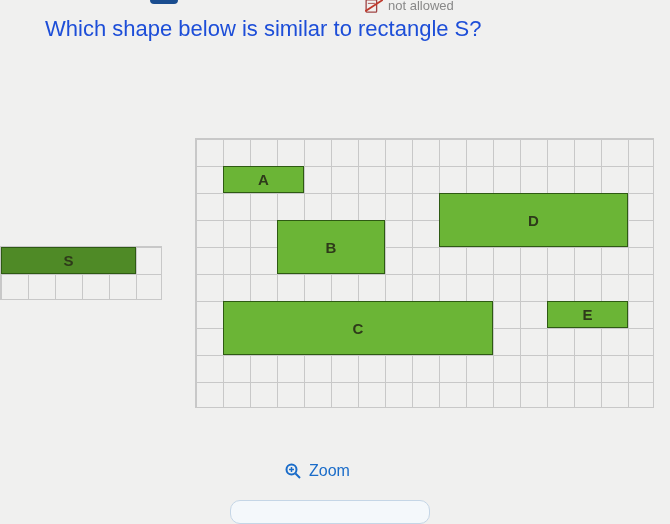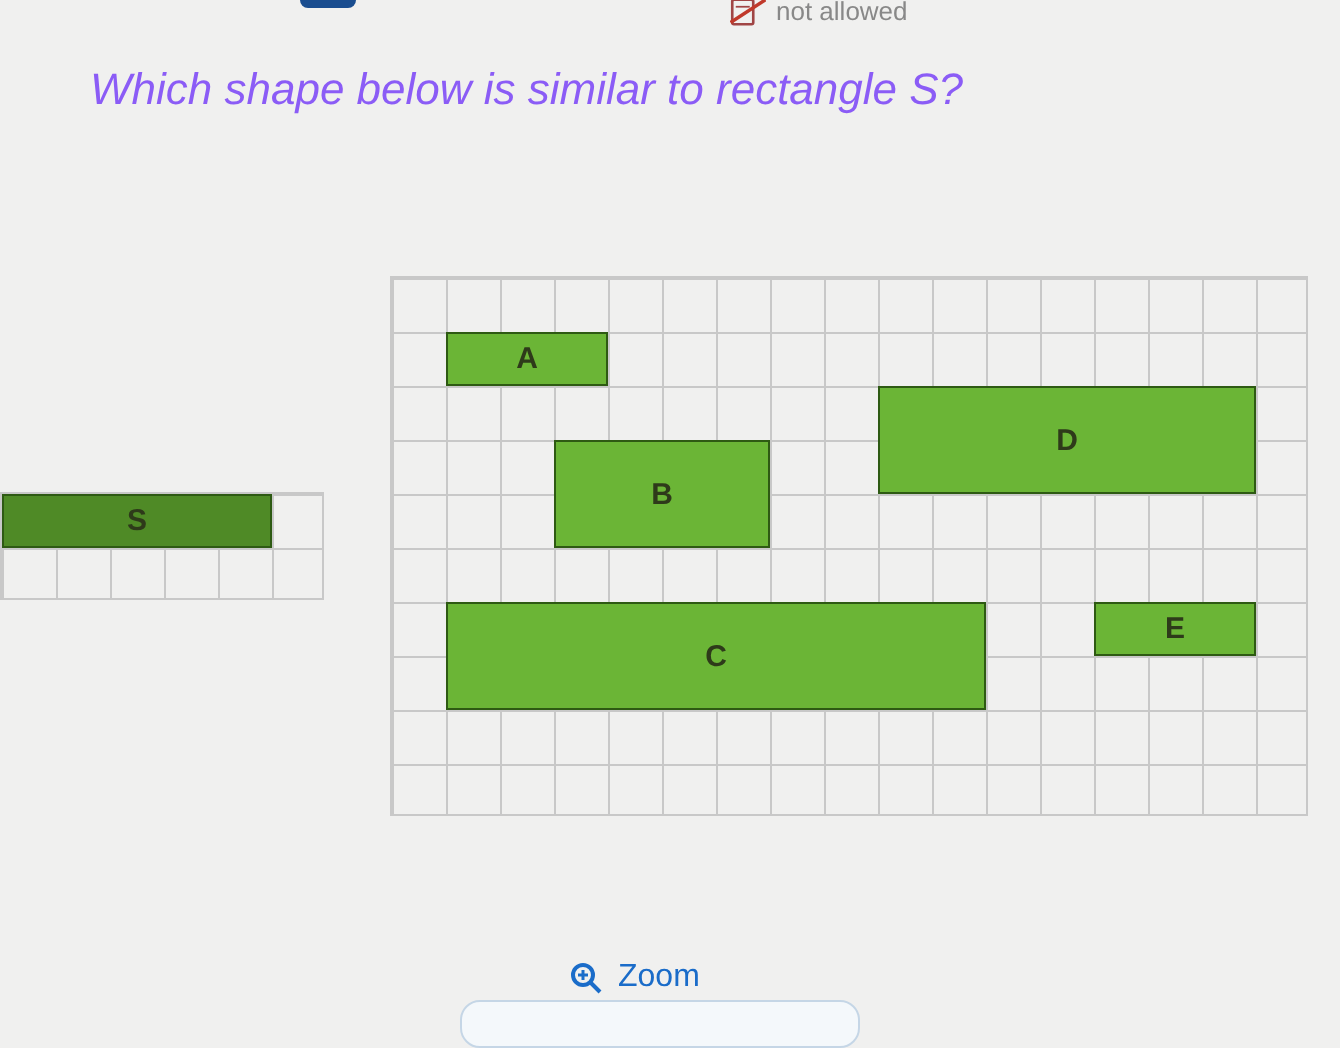--- a/index.html
+++ b/index.html
@@ -27,25 +27,24 @@
       left: 365px;
       color: #888;
       font-size: 13px;
       display: flex;
       align-items: center;
       gap: 5px;
     }
     .not-allowed svg { width: 18px; height: 14px; }
     .question {
       position: absolute;
-      top: 32px;
+      top: 16px;
       left: 45px;
       font-size: 22px;
-      color: #8b5cf6;
-      font-style: italic;
+      color: #1d4ed8;
     }
     .grid-area {
       position: absolute;
       background-image:
         linear-gradient(to right, #c8c8c8 1px, transparent 1px),
         linear-gradient(to bottom, #c8c8c8 1px, transparent 1px);
       border: 1px solid #c8c8c8;
     }
     .left-grid {
       top: 246px;
@@ -68,21 +67,21 @@
       display: flex;
       align-items: center;
       justify-content: center;
       font-size: 15px;
       font-weight: bold;
       color: #2e3a1a;
     }
     .shape.dark { background: #4f8a26; }
     .zoom-btn {
       position: absolute;
-      top: 480px;
+      top: 462px;
       left: 285px;
       display: flex;
       align-items: center;
       gap: 8px;
       color: #1a6cc9;
       font-size: 16px;
       cursor: pointer;
       font-weight: 500;
     }
     .zoom-btn svg { width: 16px; height: 16px; }

